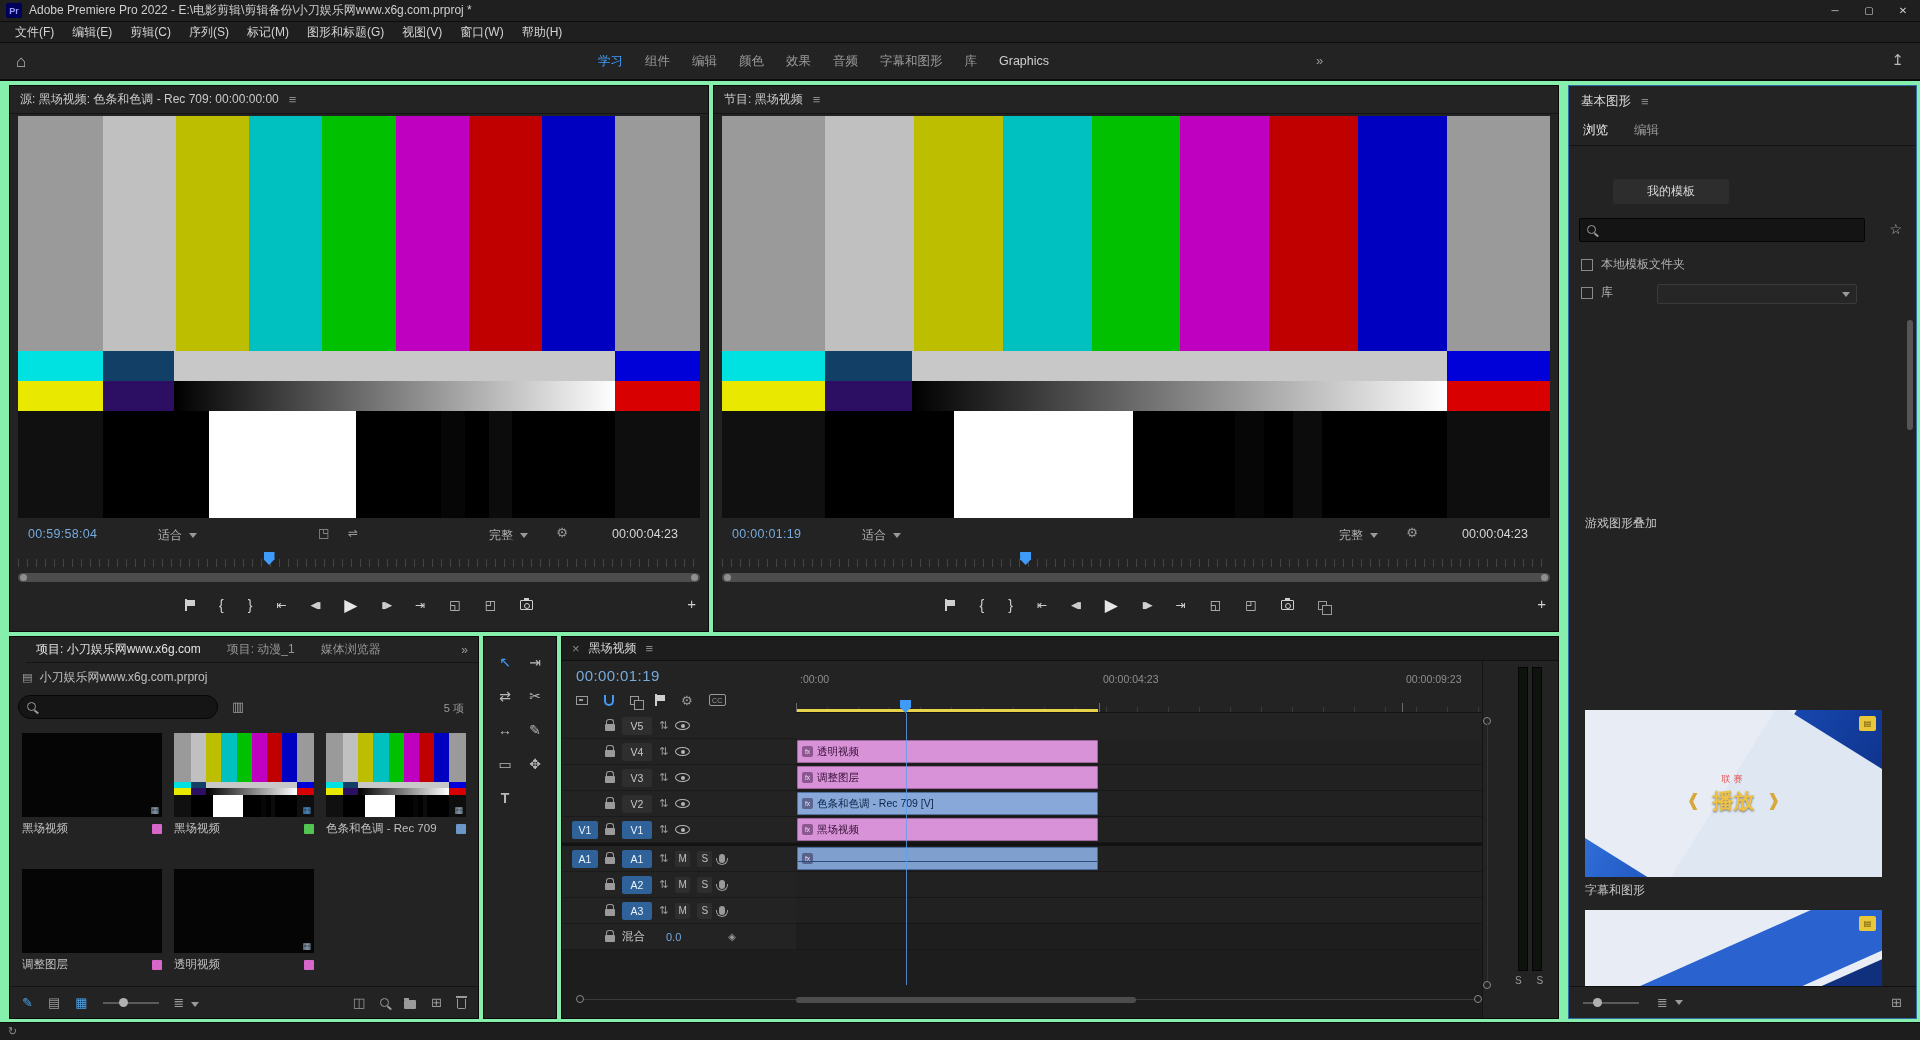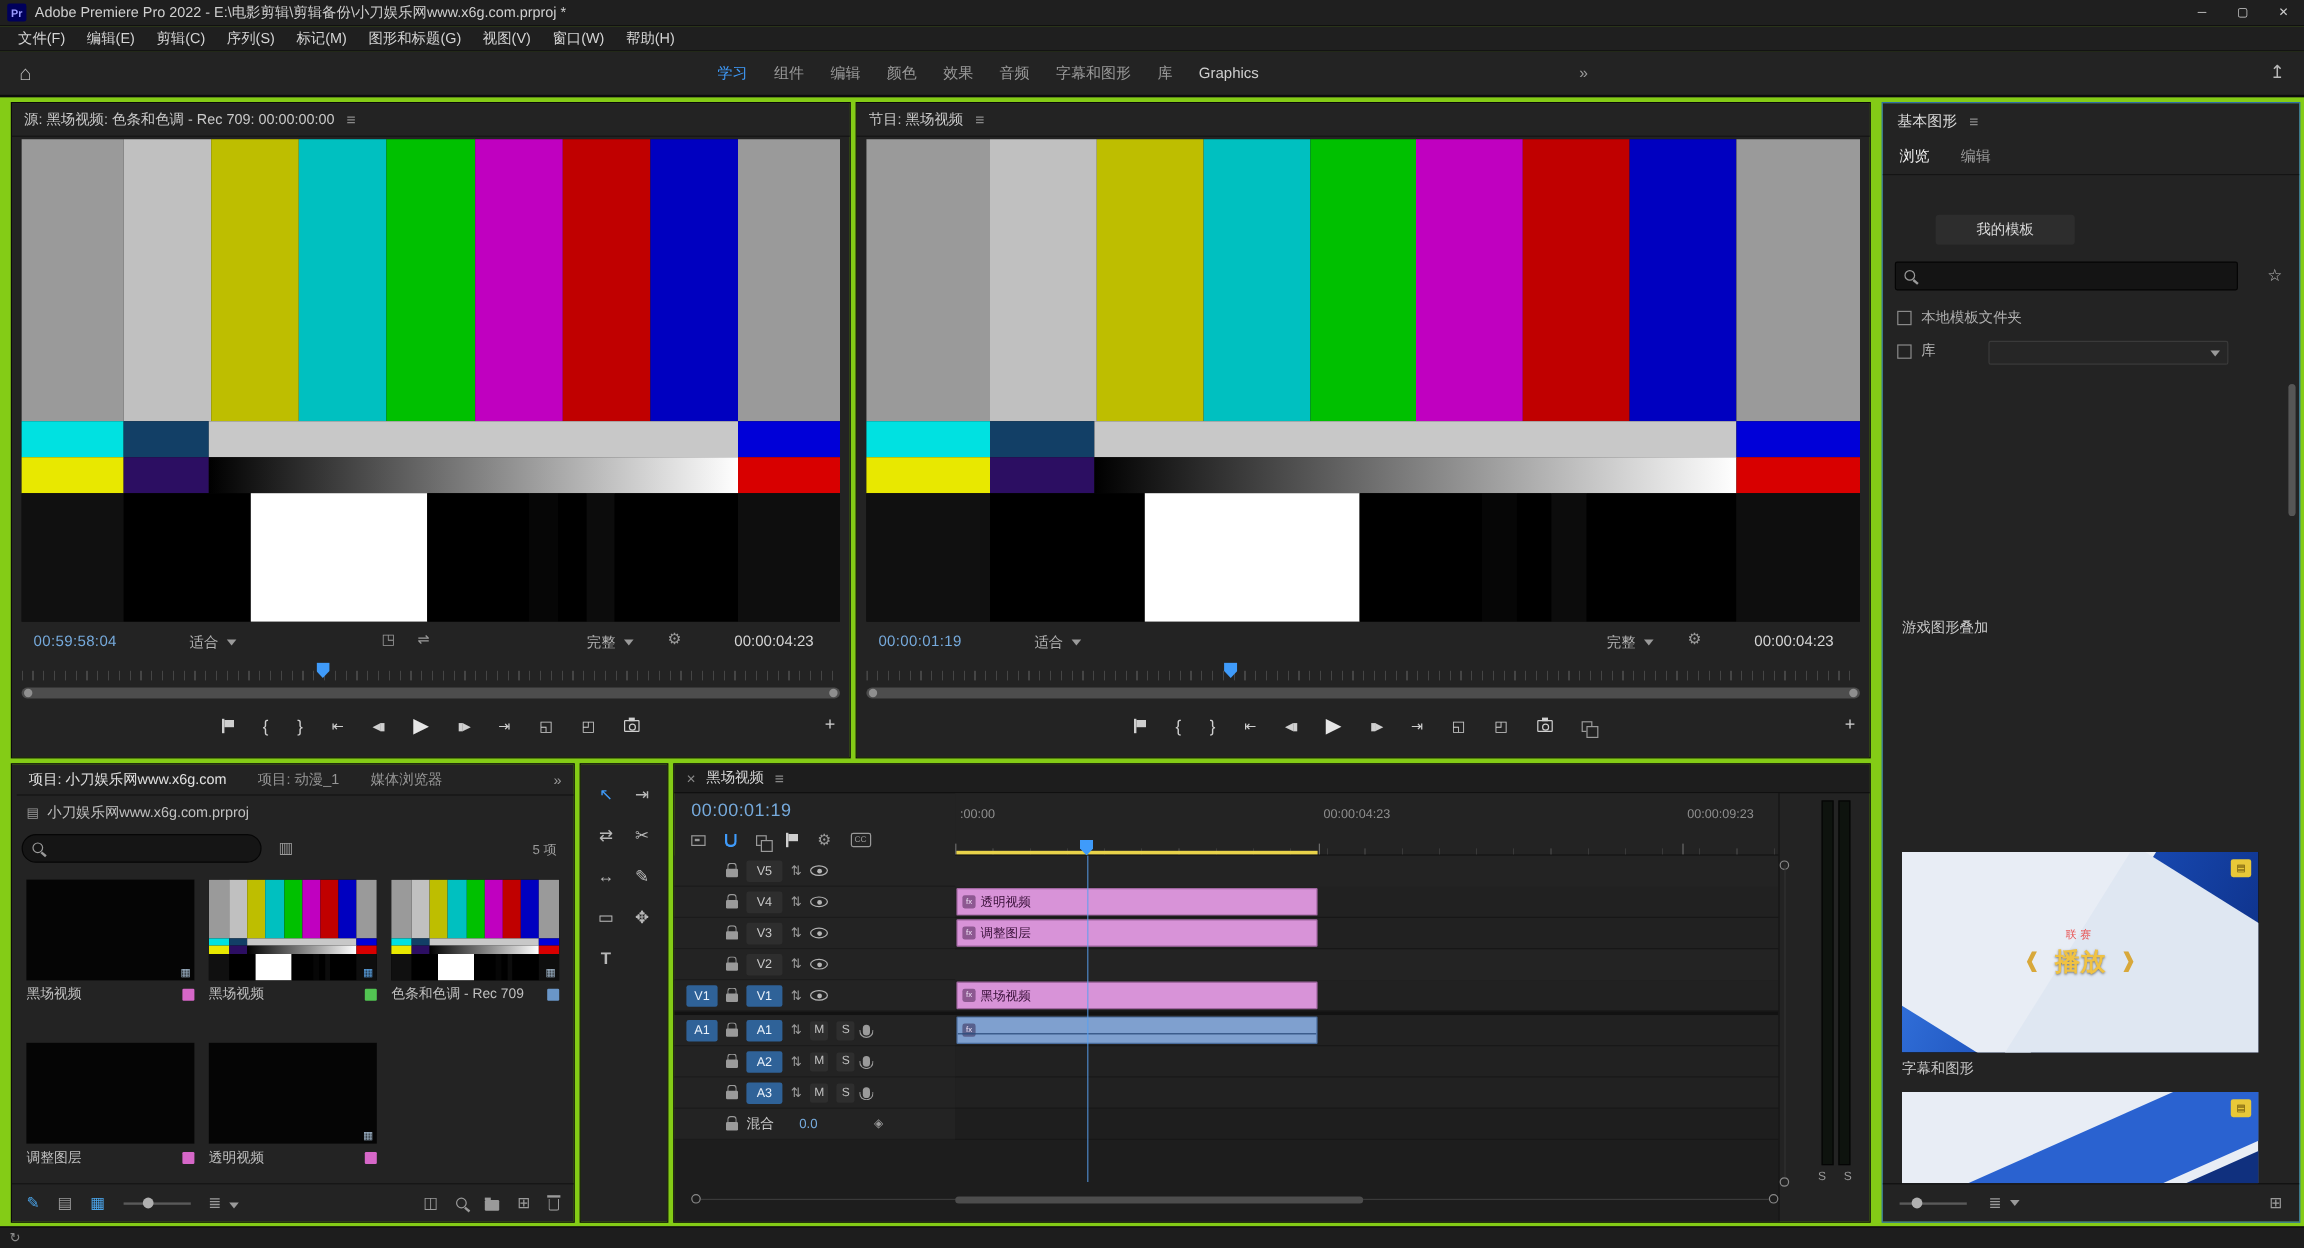--- a/index.html
+++ b/index.html
@@ -1,18 +1,18 @@
 <!DOCTYPE html>
 <html><head>
 <meta charset="utf-8">
 <style>
   * { margin:0; padding:0; box-sizing:border-box; }
   html,body { width:1920px; height:1040px; overflow:hidden; }
   body { background:#111; font-family:"Liberation Sans","DejaVu Sans",sans-serif; color:#c8c8c8; font-size:12px; }
-  #app { position:relative; width:1920px; height:1040px; background:#84cc16;text-decoration:underline; }
+  #app { position:relative; width:1920px; height:1040px; background:#86efac;text-decoration:underline; }
 
   
   #titlebar { position:absolute; top:0; left:0; right:0; height:22px; background:#1f1f1f; display:flex; align-items:center; border-bottom:1px solid #0d0d0d; }
   .pr-badge { width:16px; height:15px; margin:0 7px 0 6px; background:#00005b; color:#9b9bff; font-size:9px; font-weight:bold; display:flex; align-items:center; justify-content:center; border-radius:2px; }
   .win-title { font-size:12px; color:#cfcfcf; white-space:nowrap; }
   .win-btns { margin-left:auto; display:flex; }
   .win-btn { width:34px; height:22px; display:flex; align-items:center; justify-content:center; color:#cfcfcf; font-size:10px; }
   #menubar { position:absolute; top:22px; left:0; right:0; height:21px; background:#1f1f1f; display:flex; align-items:center; padding-left:6px; border-bottom:1px solid #0d0d0d; }
   .menu-item { padding:0 9px; font-size:12px; color:#d4d4d4; }
   #workspacebar { position:absolute; top:43px; left:0; right:0; height:38px; background:#232323; border-bottom:2px solid #0c0c0c; }
@@ -78,21 +78,21 @@
   .nest-icon { display:inline-block; position:relative; width:12px; height:9px; border:1.5px solid #9a9a9a; }
   .nest-icon::after { content:''; position:absolute; left:2px; top:2px; width:4px; height:2px; background:#9a9a9a; }
   .cc-icon { display:inline-flex; width:17px; height:12px; border:1.3px solid #9a9a9a; border-radius:2px; font-size:7px; align-items:center; justify-content:center; color:#9a9a9a; }
   .folder-icon { display:inline-block; position:relative; width:12px; height:9px; background:#9a9a9a; border-radius:1px; margin-top:3px; }
   .folder-icon::before { content:''; position:absolute; top:-2px; left:0; width:5px; height:2px; background:#9a9a9a; }
   .trash-icon { display:inline-block; position:relative; width:9px; height:10px; border:1.2px solid #9a9a9a; border-top:none; border-radius:0 0 2px 2px; margin-top:3px; }
   .trash-icon::before { content:''; position:absolute; top:-3px; left:-2.2px; width:11px; height:1.5px; background:#9a9a9a; }
 
   
   #project-panel { left:10px; top:637px; width:468px; height:381px; }
-  .pp-tabs { position:absolute; top:0; left:4px; right:0; height:26px; display:flex; align-items:center; gap:26px; padding:0 10px; border-bottom:1px solid #141414; }
+  .pp-tabs { position:absolute; top:0; left:16px; right:0; height:26px; display:flex; align-items:center; gap:26px; padding:0 10px; border-bottom:1px solid #141414; }
   .pp-tab { font-size:12px; color:#969696; white-space:nowrap; overflow:hidden; text-overflow:ellipsis; }
   .pp-tab.active { color:#e2e2e2; }
   .pp-overflow { margin-left:auto; color:#9a9a9a; }
   .pp-bin { position:absolute; top:32px; left:12px; display:flex; align-items:center; gap:7px; color:#c0c0c0; font-size:12px; }
   .pp-searchrow { position:absolute; top:58px; left:0; right:0; height:28px; }
   .search-wrap { position:absolute; left:8px; top:0; }
   .search-wrap .mag-icon { position:absolute; left:9px; top:7px; }
   input.search { background:#151515; border:1px solid #060606; border-radius:12px; height:24px; color:#c8c8c8; padding:0 8px 0 26px; font-size:12px; width:200px; outline:none; }
   .pp-filter { position:absolute; left:222px; top:4px; color:#9a9a9a; font-size:13px; }
   .pp-count { position:absolute; right:14px; top:6px; color:#9a9a9a; font-size:11px; }
@@ -652,20 +652,26 @@
       </div>
     </div>
     <div class="tl-row" style="top:154px">
       <div class="tl-head">
         <span class="patch"></span>
         <span class="lock-icon"></span>
         <span class="tname">V2</span>
         <span class="sync">⇅</span>
         <span class="eye-icon"></span>
       </div>
+      <div class="tl-lane">
+        <div class="clip blue">
+            <span class="clip-badge">fx</span>
+            <span class="clip-label">色条和色调 - Rec 709 [V]</span>
+          </div>
+      </div>
     </div>
     <div class="tl-row" style="top:180px">
       <div class="tl-head">
         <span class="patch on">V1</span>
         <span class="lock-icon"></span>
         <span class="tname blue">V1</span>
         <span class="sync">⇅</span>
         <span class="eye-icon"></span>
       </div>
       <div class="tl-lane">

